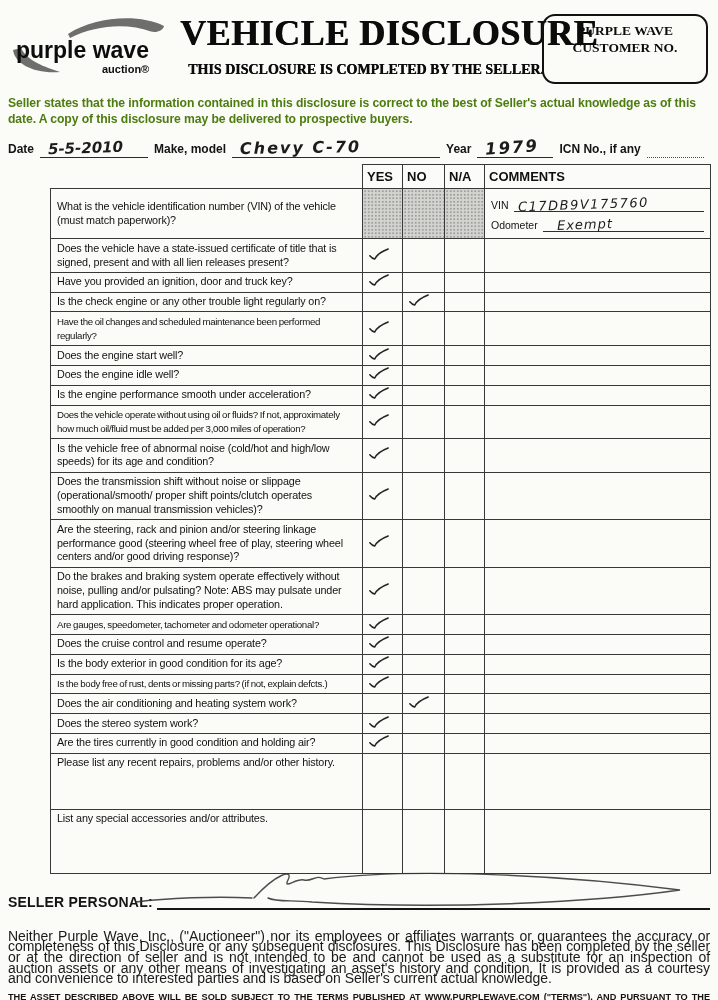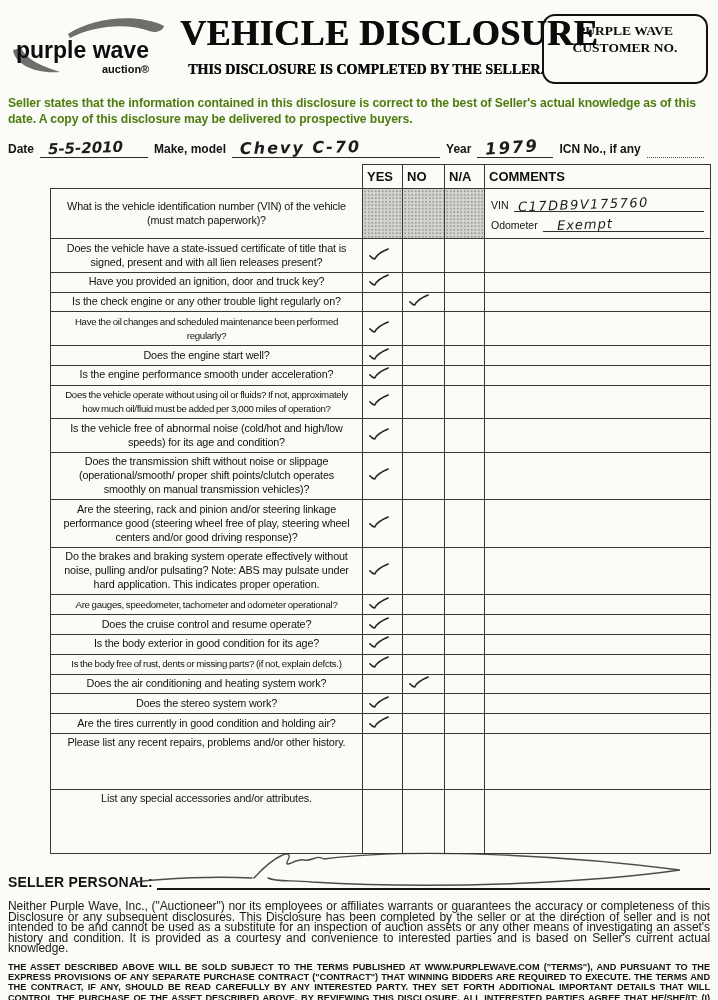--- a/index.html
+++ b/index.html
@@ -40,21 +40,21 @@
   .hv { position:absolute; left:8px; bottom:0px; display:inline-block; white-space:nowrap; }
   .date-val { font-size:15px; transform:rotate(-2deg); }
   .make-val { font-size:16px; letter-spacing:2px; transform:rotate(-1deg); }
   .year-val { font-size:16.5px; letter-spacing:2px; transform:rotate(-4deg); }
   
   table.disc { border-collapse:collapse; table-layout:fixed; width:660px; margin:6px 0 0 42px;padding-left:47px; }
   col.c-q{width:312px;} col.c-yes{width:40px;} col.c-no{width:42px;} col.c-na{width:40px;} col.c-cm{width:226px;}
   th, td { border:1.5px solid #383838; vertical-align:middle; }
   th { font-size:13px; font-weight:700; text-align:left; padding:3px 4px; height:24px; color:#101010; }
   th.hq { border:none; border-bottom:1.5px solid #383838; }
-  td.q { padding:2.5px 6px; font-size:10.8px; line-height:1.28; letter-spacing:-.15px; color:#121212;text-align:center; }
+  td.q { padding:2.5px 6px; font-size:10.8px; line-height:1.28; letter-spacing:-.15px; color:#121212; }
   td.q .compact { font-size:9.7px; letter-spacing:-.3px; word-spacing:-.5px; }
   td.c { text-align:left; padding:0 0 0 5px; }
   td.cm { padding:2px 6px; }
   td.shaded {
     background-color:#d3d3d0;
     background-image:radial-gradient(#9d9d99 .8px, transparent .95px);
     background-size:3.5px 3.5px;
   }
   tr.tall-repairs td { height:56px; vertical-align:top; }
   tr.tall-accessories td { height:64px; vertical-align:top; }
@@ -66,21 +66,21 @@
   .cml { padding-bottom:1px; }
   .cmu { flex:1; border-bottom:1.3px solid #2f2f2f; margin-left:5px; position:relative; height:17px; }
   .vinval { position:absolute; left:4px; bottom:-1px; font-size:13px; letter-spacing:1.5px; white-space:nowrap; transform:rotate(-2deg); }
   .odoval { position:absolute; left:14px; bottom:-1px; font-size:13px; letter-spacing:1px; white-space:nowrap; transform:rotate(-2deg); }
   
   .sigrow { display:flex; align-items:flex-end; margin-top:10px; position:relative; height:26px; }
   .siglabel { font-size:14px; font-weight:700; letter-spacing:.2px; white-space:nowrap; }
   .sigline { flex:1; border-bottom:2px solid #151515; height:10px; margin-left:4px; }
   .sigscrawl { position:absolute; left:118px; top:-16px; width:568px; height:44px; pointer-events:none; }
   
-  .legal1 { margin-top:11px; font-size:12px; line-height:10.6px; text-align:justify; color:#1a1a1a; letter-spacing:-.05px; }
+  .legal1 { margin-top:21px; font-size:14px; line-height:10.6px; text-align:justify; color:#1a1a1a; letter-spacing:-.05px; }
   .legal2 { margin-top:8px; font-weight:700; font-size:9.2px; line-height:10.2px; color:#131313; position:relative; letter-spacing:-.05px; }
   .l2wrap { text-align:justify; text-align-last:justify; }
 </style>
 </head>
 <body>
 
 <div class="page" style="--paper: #fbfbf8; --band: #8b34da; --band-dark: #241a66; --band-light: #aa62e8;">
 
   <div class="hdr">
     <svg class="logo" width="164" height="66" viewBox="0 0 164 66">
@@ -197,20 +197,29 @@
         <tr>
     <td class="q"><span>Does the engine start well?</span></td>
     <td class="c"><svg class="check" viewBox="0 0 24 14">
     <path d="M2 9 Q5.5 13 7.5 12.2 Q10.5 6 22 1.5" fill="none" stroke="#222" stroke-width="1.7" stroke-linecap="round"></path>
   </svg></td>
     <td class="c"></td>
     <td class="c"></td>
     <td class="cm"></td>
   </tr>
         <tr>
+    <td class="q"><span>Does the engine idle well?</span></td>
+    <td class="c"><svg class="check" viewBox="0 0 24 14">
+    <path d="M2 9 Q5.5 13 7.5 12.2 Q10.5 6 22 1.5" fill="none" stroke="#222" stroke-width="1.7" stroke-linecap="round"></path>
+  </svg></td>
+    <td class="c"></td>
+    <td class="c"></td>
+    <td class="cm"></td>
+  </tr>
+        <tr>
     <td class="q"><span>Is the engine performance smooth under acceleration?</span></td>
     <td class="c"><svg class="check" viewBox="0 0 24 14">
     <path d="M2 9 Q5.5 13 7.5 12.2 Q10.5 6 22 1.5" fill="none" stroke="#222" stroke-width="1.7" stroke-linecap="round"></path>
   </svg></td>
     <td class="c"></td>
     <td class="c"></td>
     <td class="cm"></td>
   </tr>
         <tr>
     <td class="q"><span class="compact">Does the vehicle operate without using oil or fluids?  If not, approximately how much oil/fluid must be added per 3,000 miles of operation?</span></td>

